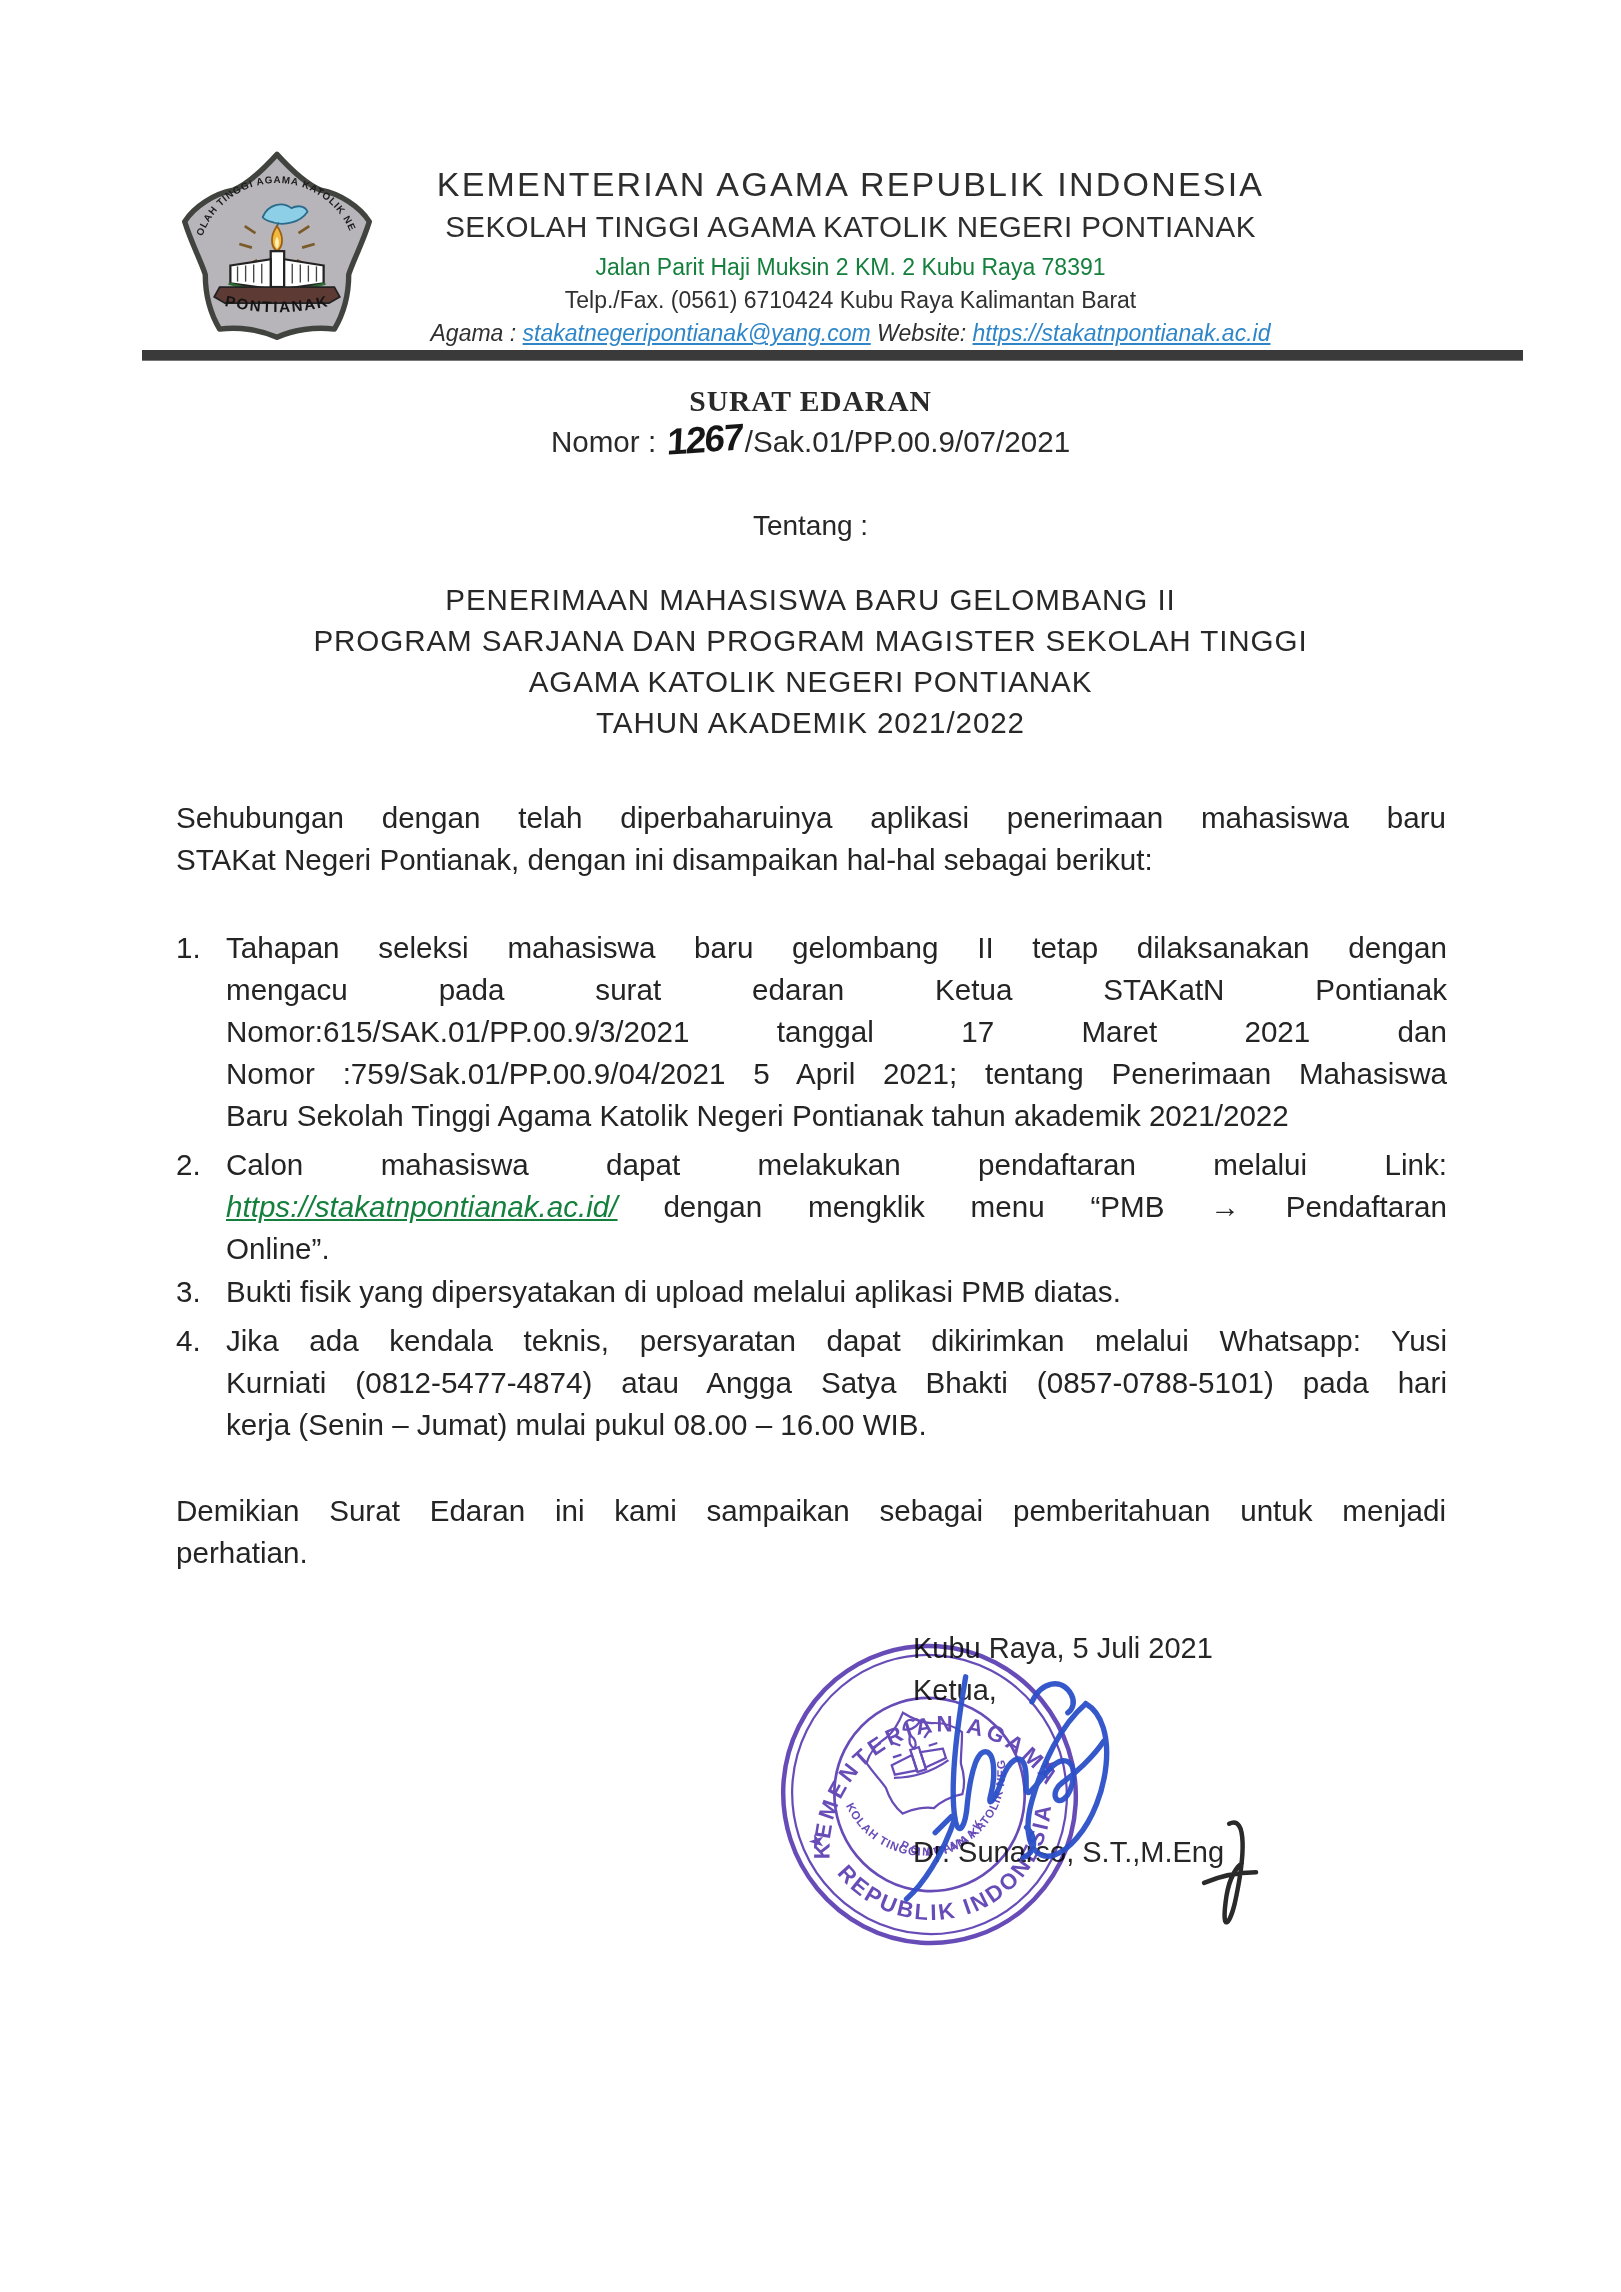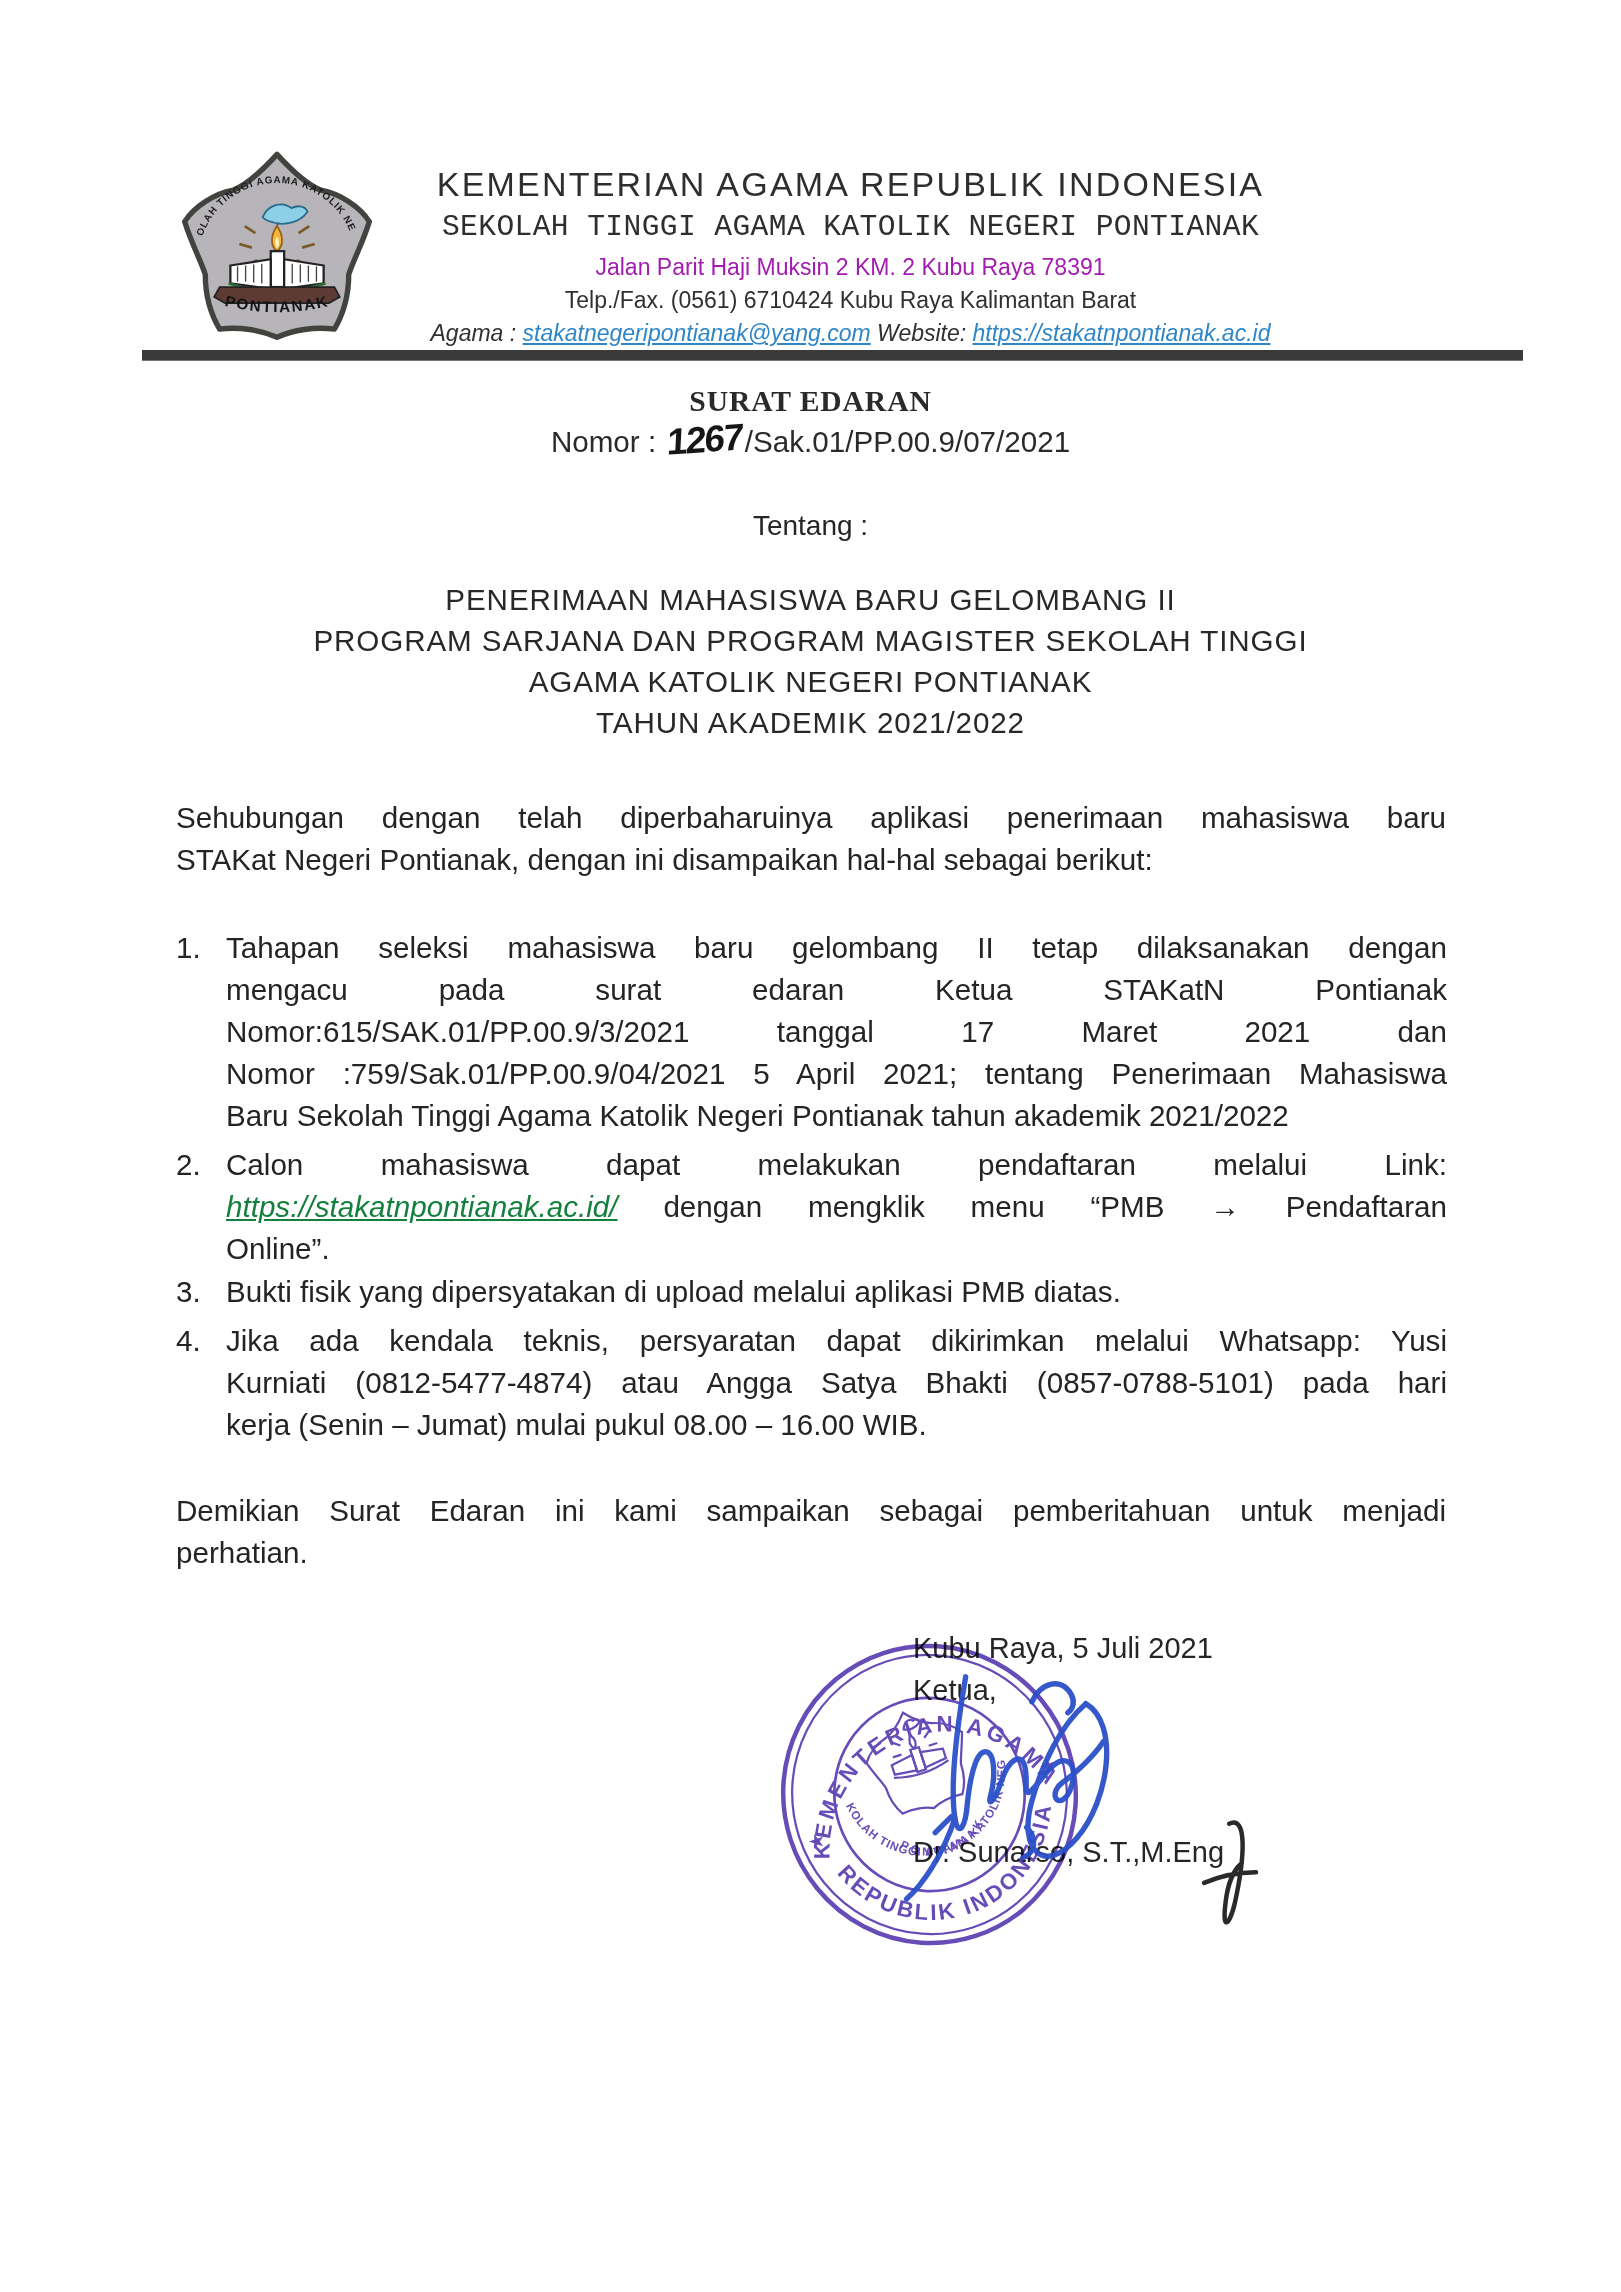--- a/index.html
+++ b/index.html
@@ -4,22 +4,22 @@
 <style>
   html,body{margin:0;padding:0;background:#e8e8e8;}
   #page{position:relative;width:1621px;height:2293px;background:#ffffff;overflow:hidden;
         font-family:"Liberation Sans",sans-serif;color:#262626;}
   .abs{position:absolute;}
   .ctr{position:absolute;left:0;width:1621px;text-align:center;}
   .hctr{position:absolute;left:85px;width:1531px;text-align:center;margin-top:6px;}
 
   
   .h-ministry{top:159px;font-size:34px;letter-spacing:2.2px;color:#2e2e2e;}
-  .h-inst{top:204px;font-size:29.6px;letter-spacing:0.4px;color:#2e2e2e;font-family:Liberation Mono, monospace;}
-  .h-addr{top:248px;font-size:23px;color:#a21caf;}
+  .h-inst{top:204px;font-size:29.6px;letter-spacing:0.4px;color:#2e2e2e;}
+  .h-addr{top:248px;font-size:23px;color:#15803d;}
   .h-tel{top:281px;font-size:23px;color:#303030;}
   .h-mail{top:314px;font-size:23px;font-style:italic;color:#303030;}
   .hlink{color:#2e86c8;text-decoration:underline;cursor:pointer;}
   .rule{top:350px;left:142px;width:1381px;height:9.9px;background:#3a3a3a;border-bottom:1.8px solid #777;}
 
   
   .doc-type{top:385px;font-size:29.6px;font-weight:600;letter-spacing:0.9px;color:#2a2a2a;font-family:Liberation Serif, serif;}
   .nomor{top:425px;font-size:29.6px;color:#2a2a2a;}
   .hand{display:inline-block;font-weight:700;font-size:37px;letter-spacing:-1.8px;
         transform:rotate(-4deg) skewX(-7deg);color:#161616;line-height:0;margin:0 2.7px;}

